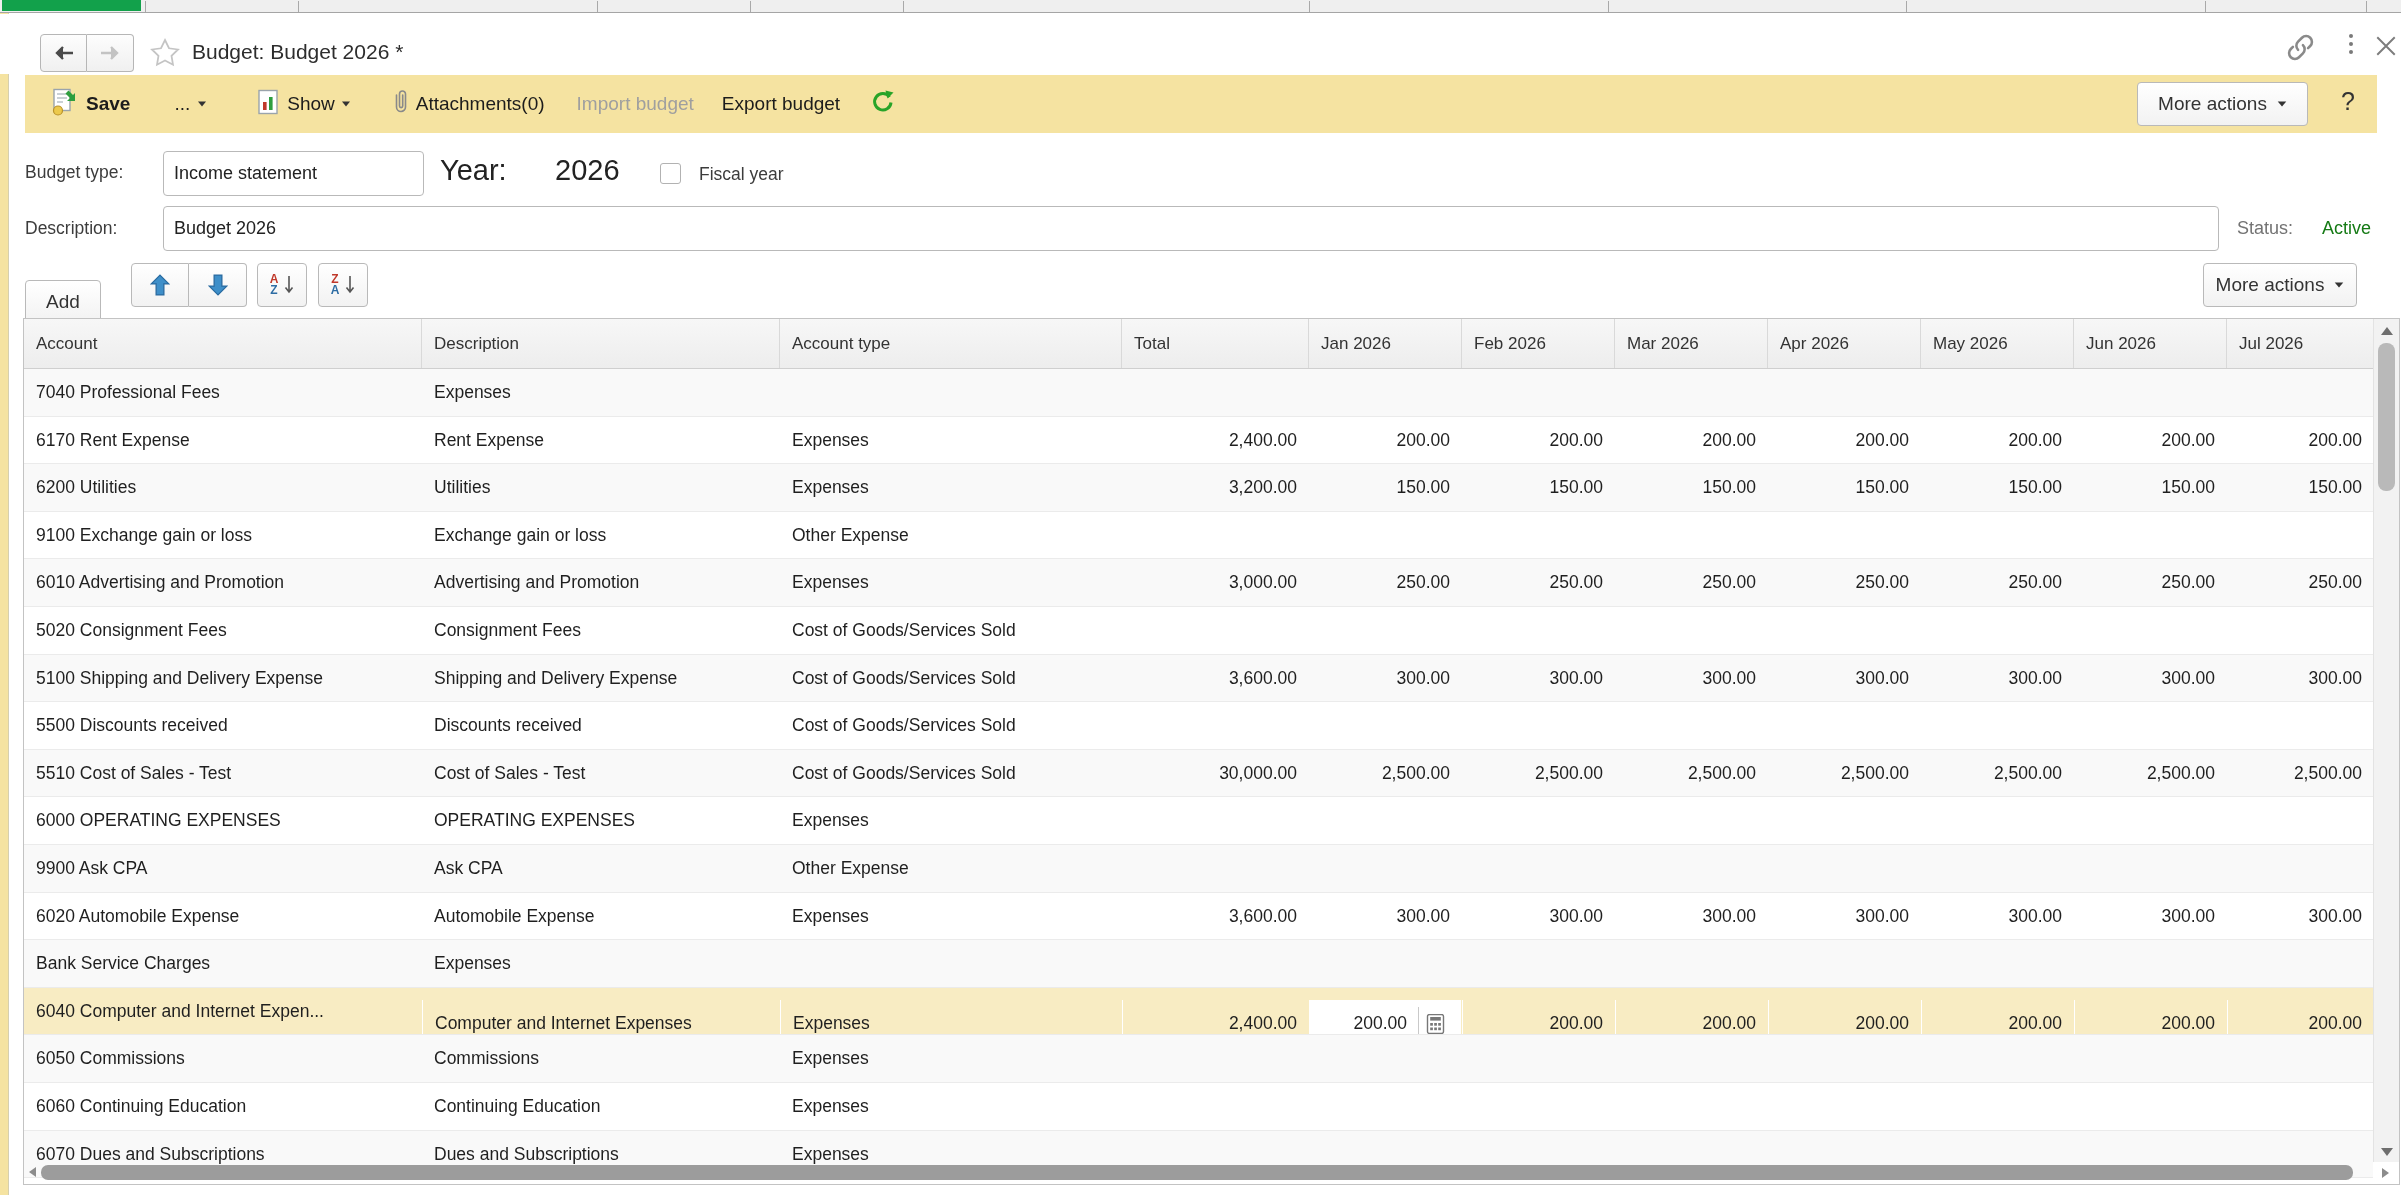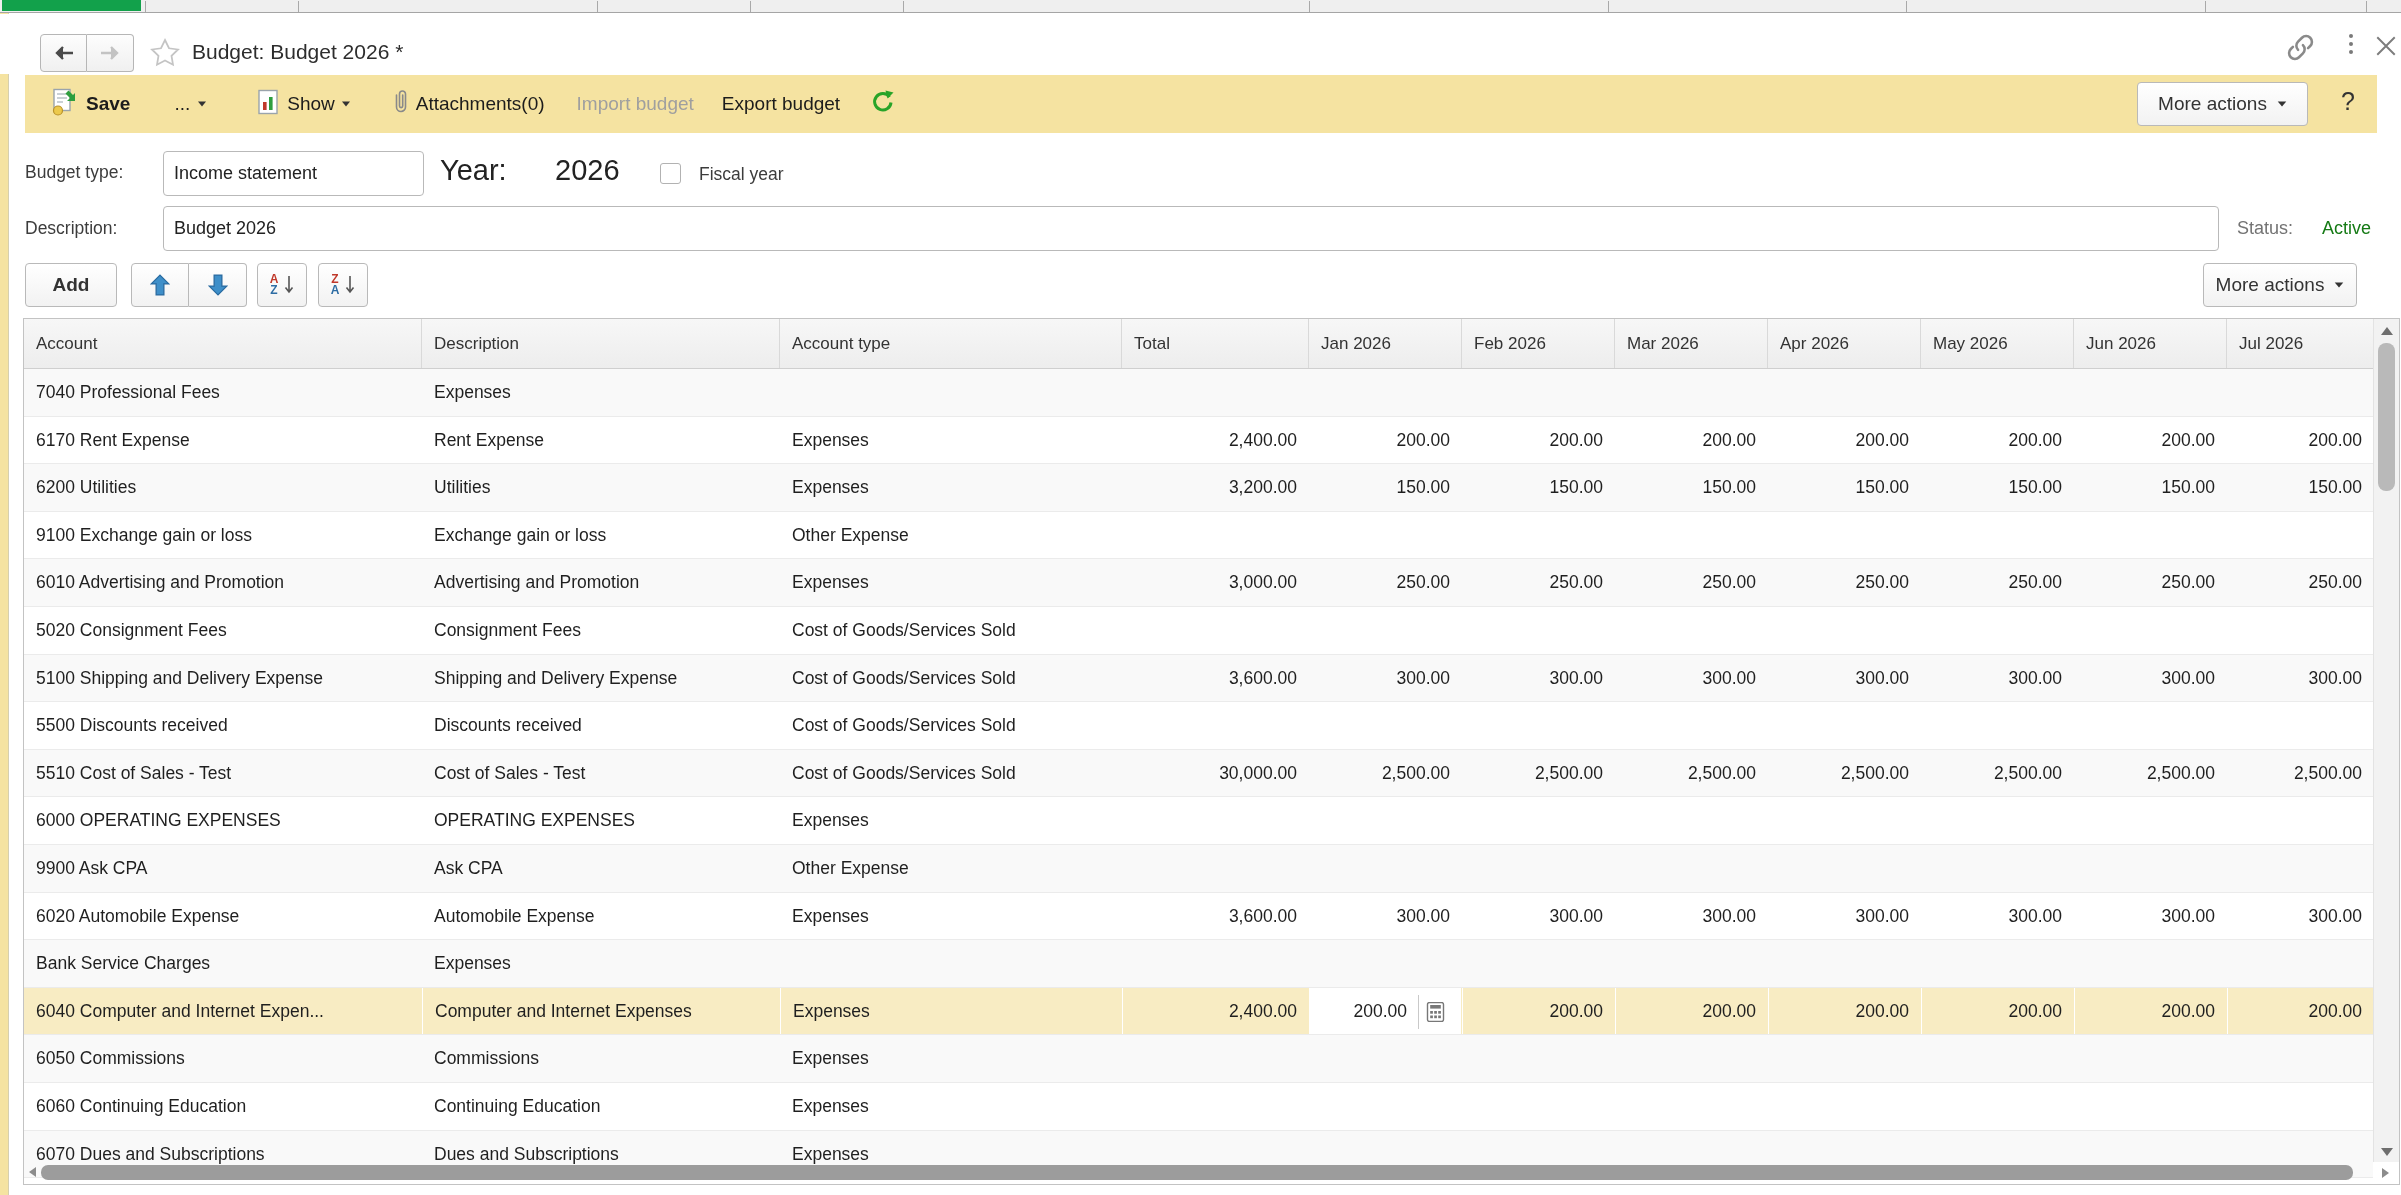--- a/index.html
+++ b/index.html
@@ -52,21 +52,21 @@
             font-size:18px; color:#222; padding-left:10px; font-family:"Liberation Sans",sans-serif; }
   .year-label { position:absolute; left:440px; top:154px; font-size:29px; color:#222; }
   .year-value { position:absolute; left:555px; top:154px; font-size:29px; color:#222; }
   .checkbox { position:absolute; left:660px; top:163px; width:21px; height:21px;
               border:1px solid #b2b2b2; border-radius:3px; background:#fff; }
   .status-label { position:absolute; left:2237px; top:218px; font-size:18px; color:#737373; }
   .status-value { position:absolute; left:2322px; top:218px; font-size:18px;
                   color:var(--active_green,#157a15); }
 
   
-  .add-btn { position:absolute; left:25px; top:263px; width:92px; height:44px;font-weight:bold; }
+  .add-btn { position:absolute; left:25px; top:280px; width:76px; height:44px; }
   .updown { position:absolute; left:131px; top:263px; display:flex; }
   .udbtn { width:58px; height:44px; border:1px solid #b9b9b9;
            background:linear-gradient(#fff,#f2f2f2); display:flex; align-items:center; justify-content:center; }
   .udbtn.first { border-radius:4px 0 0 4px; }
   .udbtn.second { border-radius:0 4px 4px 0; border-left:none; }
   .sortbtn { position:absolute; top:263px; width:50px; height:44px; padding:0 6px; }
   .sort-letters { display:flex; flex-direction:column; line-height:11px;
                   font-size:12px; font-weight:bold; }
   .lred { color:#c0392b; } .lblue { color:#2e6da4; }
   .more2 { position:absolute; left:2203px; top:263px; width:154px; height:44px; }
@@ -82,21 +82,21 @@
   .cols > :nth-child(2){ width:358px; flex:none; }
   .cols > :nth-child(3){ width:342px; flex:none; }
   .cols > :nth-child(4){ width:187px; flex:none; }
   .cols > :nth-child(5), .cols > :nth-child(6), .cols > :nth-child(7),
   .cols > :nth-child(8), .cols > :nth-child(9), .cols > :nth-child(10){ width:153px; flex:none; }
   .cols > :nth-child(11){ width:147px; flex:none; }
   .row { display:flex; width:2350px; height:47.6px; border-bottom:1px solid #ebebeb; }
   .row.odd { background:#f9f9f9; }
   .row.even { background:#fff; }
   .row.hl { background:var(--highlight_row,#f8ecc3);justify-content:flex-end; }
-  .row.hl .cell + .cell { border-left:1px solid #fff; }
+  .row.hl .cell + .cell { border-left:1px solid #fff;margin-top:12px; }
   .cell { font-size:17.5px; color:#1f1f1f; line-height:47px; padding-left:12px;
           overflow:hidden; white-space:nowrap; }
   .cell.num { text-align:right; padding-right:12px; padding-left:0; }
   .cell.editing { padding:0; position:relative; }
   .editor { position:absolute; left:-16px; top:0; width:167px; height:47.6px;
             background:#fff; display:flex; align-items:center; }
   .ed-val { flex:1; text-align:right; font-size:17.5px; color:#1f1f1f; padding-right:11px; }
   .ed-div { width:1px; height:34px; background:#c9c9c9; }
   .ed-calc { width:32px; display:flex; align-items:center; justify-content:center; cursor:pointer; }
 

